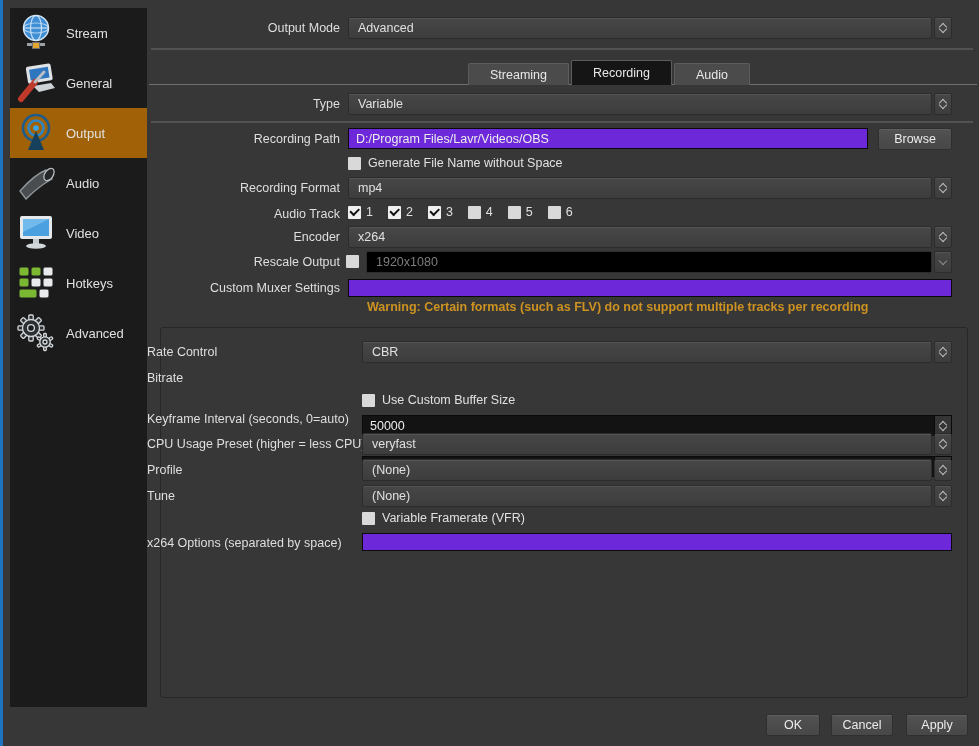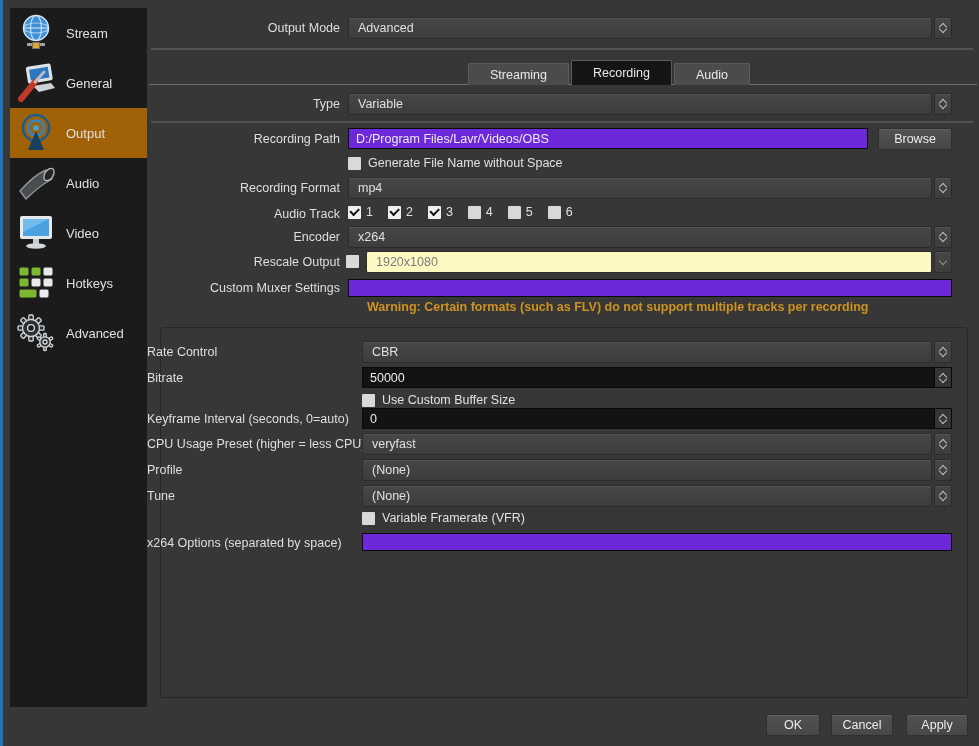--- a/index.html
+++ b/index.html
@@ -38,27 +38,27 @@
   .combo { position:absolute; height:22px; display:flex; }
   .combo-body { flex:1; background:linear-gradient(180deg,#474747,#3d3d3d); border:1px solid #2c2c2c;
                 border-radius:2px; display:flex; align-items:center; padding:0 9px;
                 box-shadow:inset 0 1px 0 rgba(255,255,255,0.07); overflow:hidden; white-space:nowrap; }
   .spin { width:18px; margin-left:2px; background:linear-gradient(180deg,#474747,#3d3d3d);
           border:1px solid #2c2c2c; border-radius:2px; display:flex; flex-direction:column;
           align-items:center; justify-content:center; box-shadow:inset 0 1px 0 rgba(255,255,255,0.07); }
   .chu,.chd { display:block; width:6px; height:6px; border-left:1.6px solid #bdbdbd; border-top:1.6px solid #bdbdbd; }
   .chu { transform:rotate(45deg); margin-bottom:-2px; }
   .chd { transform:rotate(-135deg); margin-top:-2px; }
-  .combo.disabled .combo-body { background:#fef9c3; box-shadow:none; color:#7d7d7d; }
+  .combo.disabled .combo-body { background:#000000; box-shadow:none; color:#7d7d7d; }
   .combo.disabled .chd, .combo.disabled .chu { border-color:#8f8f8f; }
 
   
   .dark { position:absolute; background:#6d28d9; border:1px solid #0a0a0a; color:#ececec;
           display:flex; align-items:center; padding:0 7px; white-space:nowrap; }
-  .darkspin { position:absolute; background:#131313; border:1px solid #0a0a0a; color:#ececec; display:flex; }
+  .darkspin { position:absolute; background:#131313; border:1px solid #0a0a0a; color:#ececec; display:flex;margin-top:48px; }
   .darkspin .dval { flex:1; display:flex; align-items:center; padding:0 7px; }
   .darkspin .dspin { width:17px; background:#353535; border-left:1px solid #0a0a0a;
           display:flex; flex-direction:column; align-items:center; justify-content:center; }
 
   
   .cbrow { position:absolute; display:flex; align-items:center; gap:7px; }
   .cb { width:13px; height:13px; background:#d9d9d9; border-radius:1px; flex:0 0 13px; }
   .cb.checked { background:#f0f0f0; }
   .cb.checked::after { content:""; display:block; width:7px; height:3.5px;
        border-left:2px solid #141414; border-bottom:2px solid #141414;

